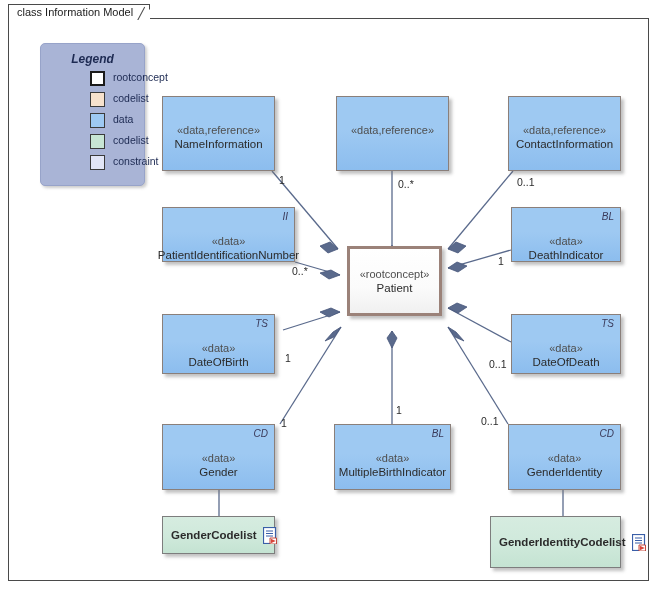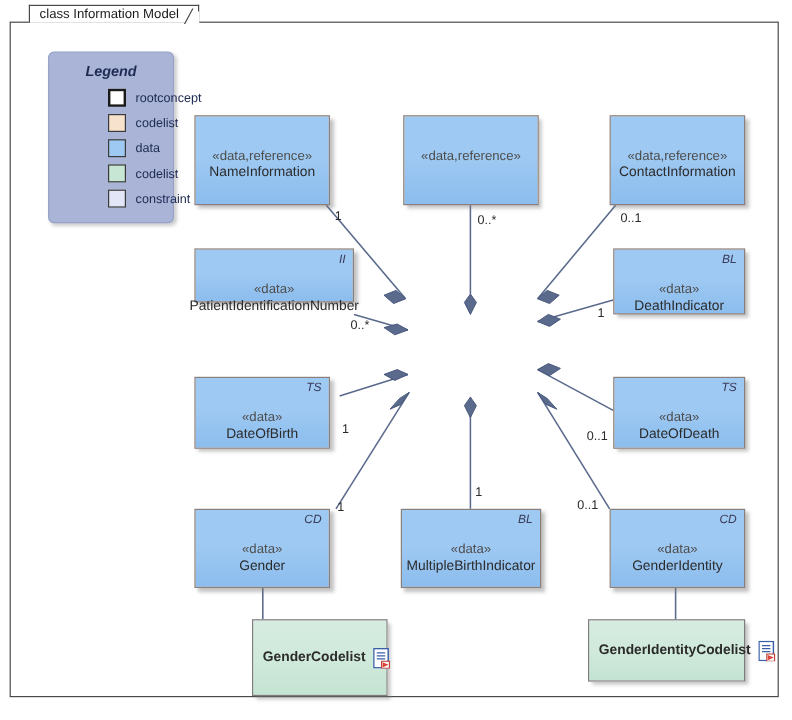--- a/index.html
+++ b/index.html
@@ -25,21 +25,21 @@
     top: 18px;
     width: 641px;
     height: 563px;
     border: 1px solid #4a4a4a;
     background: #ffffff;
     box-sizing: border-box;
   }
 
   .title-tab {
     position: absolute;
-    left: 24px;
+    left: 8px;
     top: 4px;
     height: 15px;
     padding: 0 16px 0 8px;
     background: #ffffff;
     border: 1px solid #4a4a4a;
     border-bottom: none;
     box-sizing: border-box;
     font-size: 11px;
     color: #1b1b1b;
     line-height: 15px;
@@ -193,21 +193,20 @@
     margin-top: 8px;
     line-height: 14px;
     font-style: italic;
   }
   .legend-list {
     margin-top: 5px;
     padding-left: 9px;
   }
   .legend-row {
     display: flex;
-    align-items: center;
     height: 21px;
     padding-left: 40px;
   }
   .swatch {
     width: 15px;
     height: 15px;
     border: 1px solid #3a3a3a;
     box-sizing: border-box;
     flex: 0 0 auto;
   }
@@ -314,36 +313,42 @@
   </div>
 
   <div class="node data" style="left:508px; top:96px; width:113px; height:75px;">
     <div class="body">
       <div class="type-tag"></div>
       <div class="stereo">«data,reference»</div>
       <div class="name">ContactInformation</div>
     </div>
   </div>
 
-  <div class="node data" style="left:162px; top:207px; width:133px; height:45px;">
+  <div class="node data" style="left:162px; top:207px; width:133px; height:55px;">
     <div class="body">
       <div class="type-tag">II</div>
       <div class="stereo">«data»</div>
       <div class="name">PatientIdentificationNumber</div>
     </div>
   </div>
 
   <div class="node data" style="left:511px; top:207px; width:110px; height:55px;">
     <div class="body">
       <div class="type-tag">BL</div>
       <div class="stereo">«data»</div>
       <div class="name">DeathIndicator</div>
     </div>
   </div>
 
+  <div class="node rootconcept" style="left:347px; top:246px; width:95px; height:70px;">
+    <div class="body">
+      <div class="stereo">«rootconcept»</div>
+      <div class="name">Patient</div>
+    </div>
+  </div>
 
   <div class="node data" style="left:162px; top:314px; width:113px; height:60px;">
     <div class="body">
       <div class="type-tag">TS</div>
       <div class="stereo">«data»</div>
       <div class="name">DateOfBirth</div>
     </div>
   </div>
 
   <div class="node data" style="left:511px; top:314px; width:110px; height:60px;">
@@ -371,21 +376,21 @@
   </div>
 
   <div class="node data" style="left:508px; top:424px; width:113px; height:66px;">
     <div class="body">
       <div class="type-tag">CD</div>
       <div class="stereo">«data»</div>
       <div class="name">GenderIdentity</div>
     </div>
   </div>
 
-  <div class="node codelist" style="left:162px; top:516px; width:113px; height:64px;margin-left:48px;">
+  <div class="node codelist" style="left:162px; top:516px; width:113px; height:38px;">
     <div class="body">
       <div class="name">GenderCodelist</div>
       <svg class="doc-icon" viewBox="0 0 15 17">
         <rect x="0.5" y="0.5" width="12" height="16" fill="#ffffff" stroke="#3a5fa8" stroke-width="1.2"></rect>
         <line x1="3" y1="4" x2="10" y2="4" stroke="#3a5fa8" stroke-width="1"></line>
         <line x1="3" y1="6.5" x2="10" y2="6.5" stroke="#3a5fa8" stroke-width="1"></line>
         <line x1="3" y1="9" x2="10" y2="9" stroke="#3a5fa8" stroke-width="1"></line>
         <polygon points="7,11 13.5,11 13.5,17 7,17" fill="#ffffff" stroke="#c0392b" stroke-width="0.9"></polygon>
         <polygon points="7.8,16.2 7.8,11.8 12.8,14" fill="#d8453a"></polygon>
       </svg>

